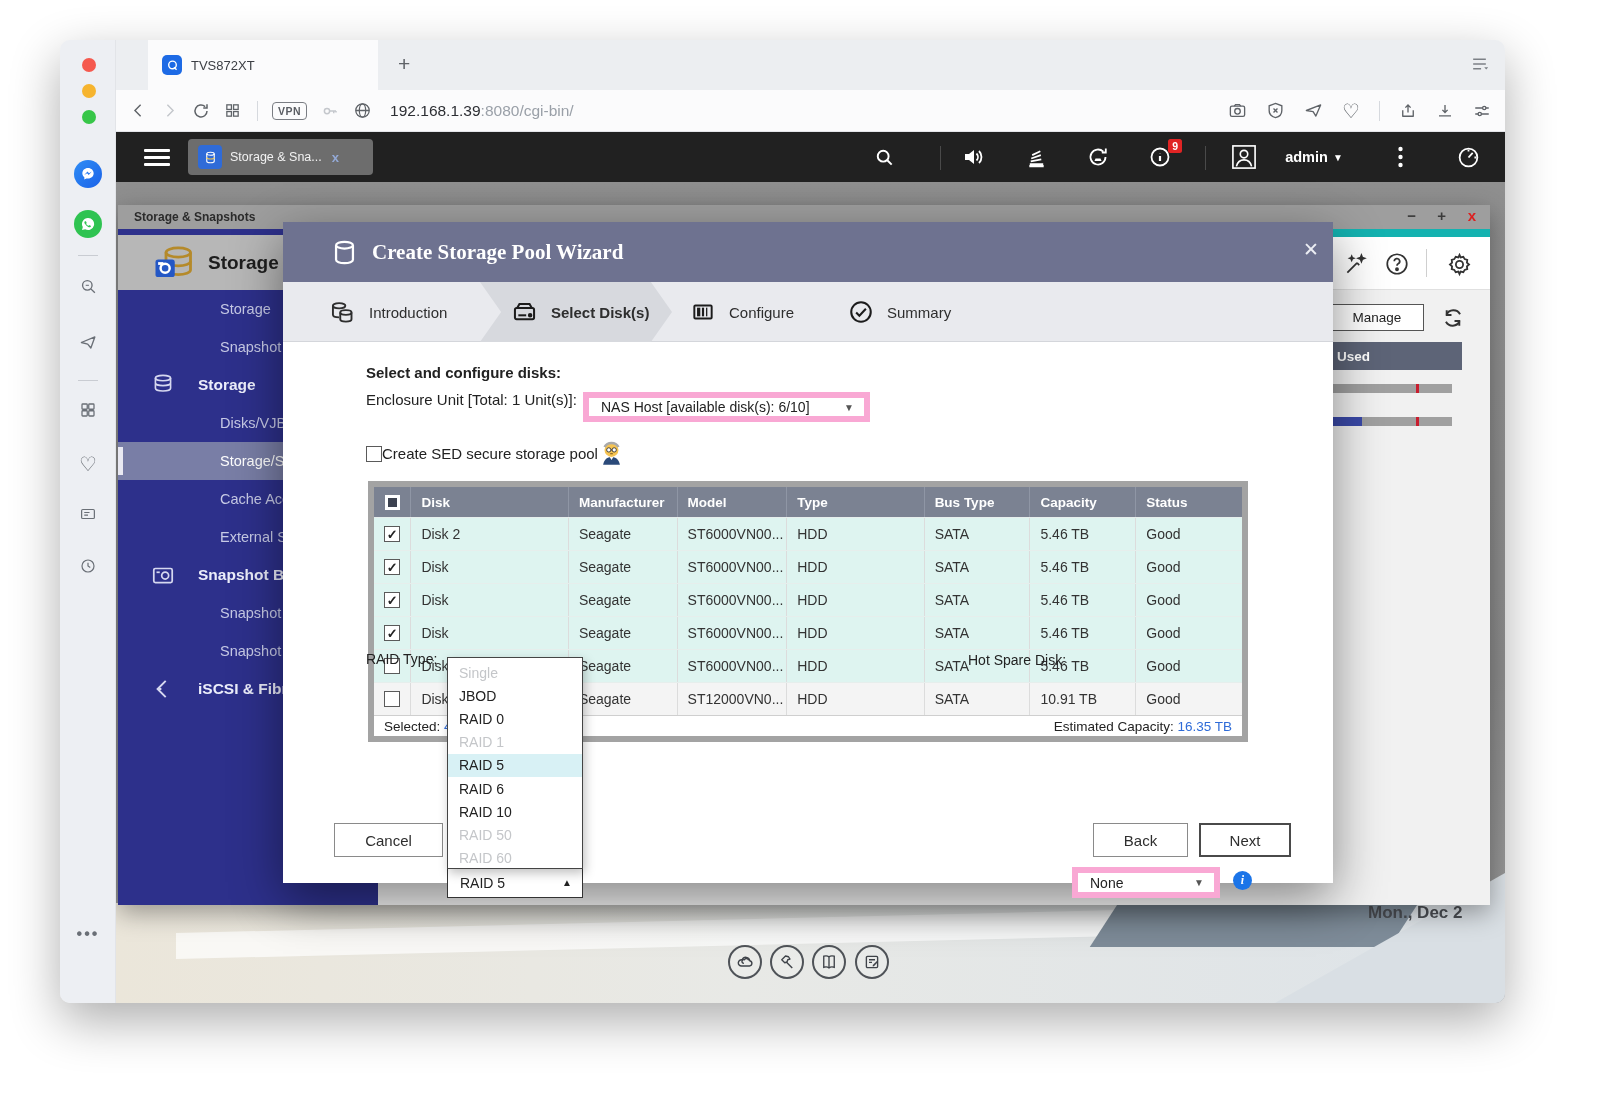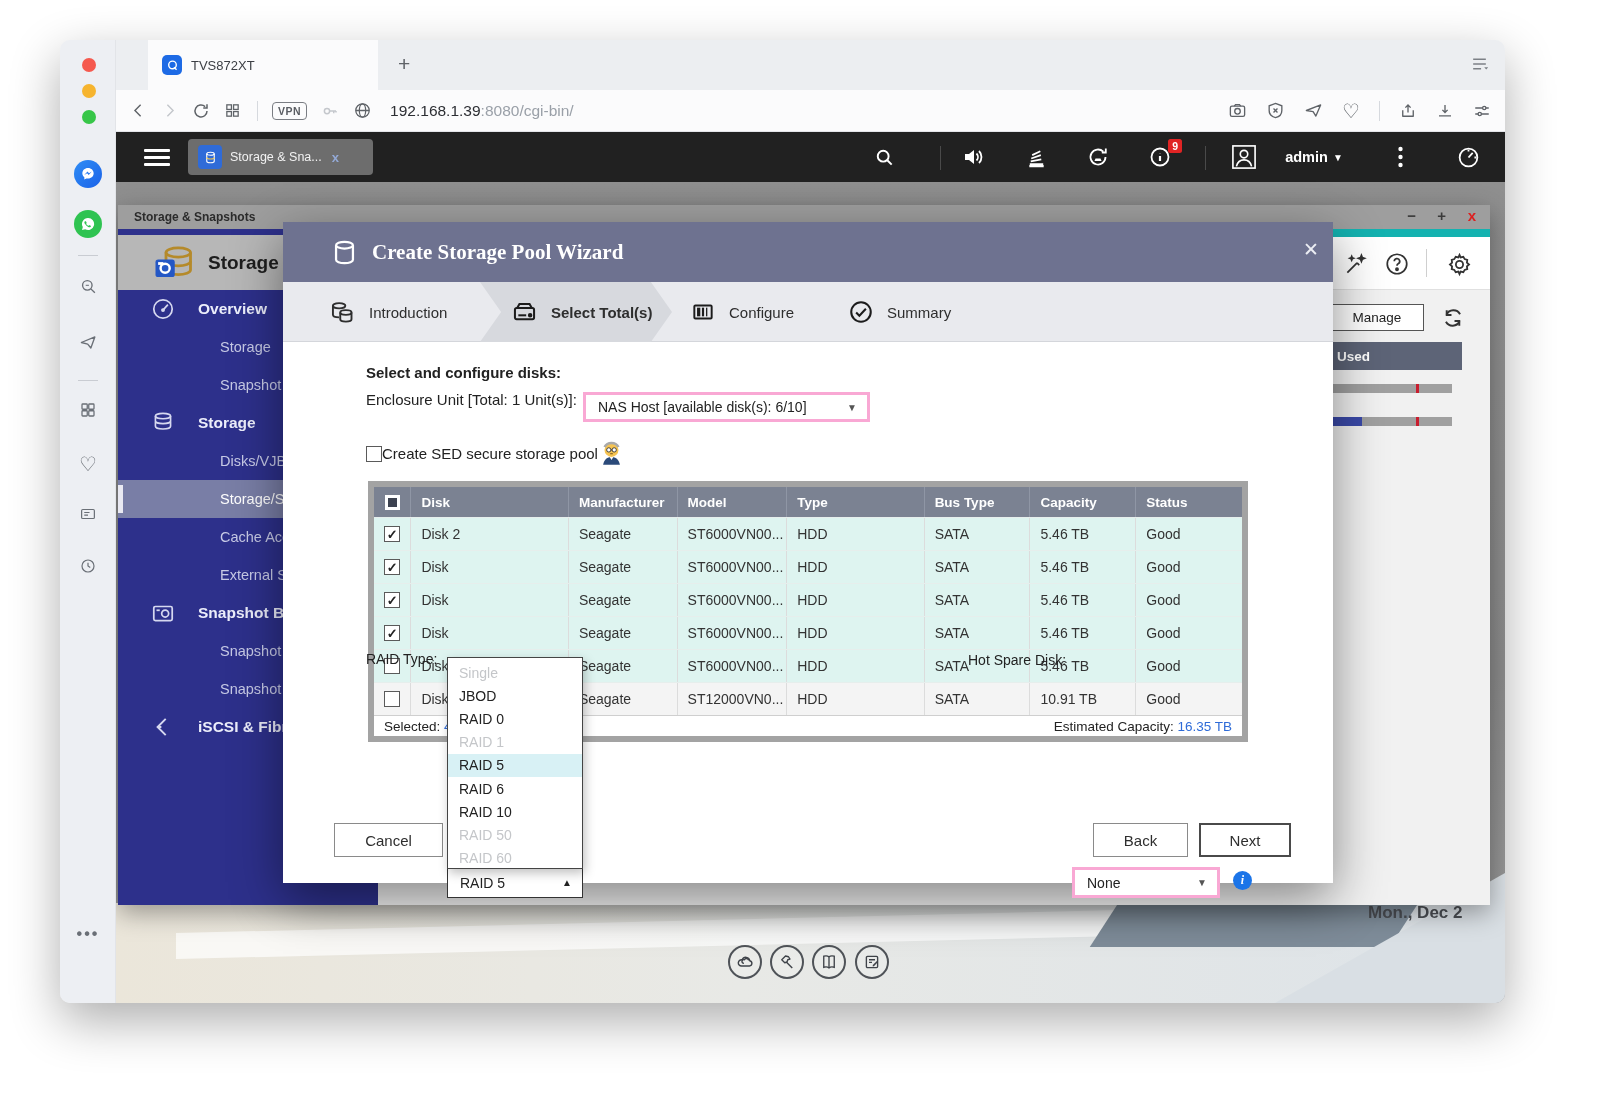--- a/index.html
+++ b/index.html
@@ -91,21 +91,21 @@
   #dlg-head{left:0;top:0;width:100%;height:60px;background:#6e7290;display:flex;align-items:center;}
   #dlg-head .t{color:#fff;font-size:21px;font-weight:bold;margin-left:14px;font-family:Liberation Serif, serif;}
   #dlg-close{position:absolute;right:14px;top:16px;color:#eceef4;font-size:19px;}
   #steps{left:0;top:60px;width:100%;height:60px;background:#e9eaee;border-bottom:1px solid #d4d6db;}
   .chev{position:absolute;left:197px;top:0;width:192px;height:60px;background:#d7d9de;clip-path:polygon(0 0,89% 0,100% 50%,89% 100%,0 100%,11% 50%);}
   .step{position:absolute;top:0;height:60px;display:flex;align-items:center;gap:13px;color:#2e2e2e;}
   .step .lbl{font-size:15px;}
   #dlg-body{left:0;top:120px;width:100%;height:541px;background:#fff;}
   .sec-label{left:83px;top:22px;font-size:15px;font-weight:bold;color:#222;}
   .enc-label{left:83px;top:49px;font-size:15px;color:#222;}
-  .select{border:3px solid #f9a8d4;background:#fff;display:flex;align-items:center;font-size:14px;color:#222;}
+  .select{border:6px solid #f9a8d4;background:#fff;display:flex;align-items:center;font-size:14px;color:#222;}
   .select .val{margin-left:12px;white-space:nowrap;}
   .select .caret{margin-left:auto;margin-right:10px;font-size:10px;color:#555;}
   #encSelect{left:300px;top:50px;width:287px;height:30px;}
   .cb{width:16px;height:16px;border:1.5px solid #5a5a5a;background:#fff;display:flex;align-items:center;justify-content:center;font-size:13px;color:#222;}
   .cb.checked::after{content:"✓";font-weight:bold;}
   #sedRow{left:83px;top:98px;display:flex;align-items:center;}
   #sedRow .lbl{font-size:15px;color:#222;}
 
   
   #tbl{left:85px;top:139px;width:880px;border:6px solid #a3a3a3;background:#fff;}
@@ -471,30 +471,20 @@
                     <path d="M8 6v10c0 1.4 3.1 2.6 7 2.6s7-1.2 7-2.6V6" fill="none" stroke="#b58a2a" stroke-width="1.6"></path>
                     <path d="M8 11c0 1.4 3.1 2.6 7 2.6s7-1.2 7-2.6" fill="none" stroke="#b58a2a" stroke-width="1.6"></path>
                     <rect x="2" y="10" width="11" height="10" rx="1.5" fill="#2457c5"></rect>
                     <circle cx="7.5" cy="15" r="2.6" fill="none" stroke="#fff" stroke-width="1.4"></circle>
                     <rect x="3.5" y="11.5" width="3" height="1.6" fill="#fff"></rect>
                   </svg>
               </span>
               <span class="app-name">Storage &amp;</span>
             </div>
             <div id="navList">
-                <div class="nav-item nav-section">
-                  <span class="nav-ico">
-                    <svg width="26" height="26" viewBox="0 0 24 24" fill="none" stroke="currentColor" stroke-width="1.6">
-                      <circle cx="12" cy="12" r="8.5"></circle>
-                      <path d="M12 13l4.5-5"></path>
-                      <circle cx="12" cy="13" r="1" fill="currentColor"></circle>
-                    </svg>
-                  </span>
-                  <span class="nav-label">Overview</span>
-                </div>
                 <div class="nav-item nav-sub">
                   <span class="nav-label">Storage</span>
                 </div>
                 <div class="nav-item nav-sub">
                   <span class="nav-label">Snapshot</span>
                 </div>
                 <div class="nav-item nav-section">
                   <span class="nav-ico">
                     <svg width="26" height="26" viewBox="0 0 24 24" fill="none" stroke="currentColor" stroke-width="1.5">
                       <ellipse cx="12" cy="5.6" rx="7" ry="2.5"></ellipse>
@@ -573,21 +563,21 @@
             </div>
             <div class="step" style="left:228px;">
               <span class="ico">
                   <svg width="27" height="27" viewBox="0 0 24 24" fill="none" stroke="#1c1c1c" stroke-width="1.8">
                     <rect x="3.5" y="8" width="17" height="10" rx="1.5"></rect>
                     <path d="M5.5 8l2-3.5h9l2 3.5"></path>
                     <path d="M6.5 14.5h7"></path>
                     <circle cx="17" cy="14.5" r="1.1" fill="#1c1c1c"></circle>
                   </svg>
                 </span>
-              <span class="lbl" style="font-weight:bold;">Select Total(s)</span>
+              <span class="lbl" style="font-weight:bold;">Select Disk(s)</span>
             </div>
             <div class="step" style="left:407px;">
               <span class="ico">
                   <svg width="26" height="26" viewBox="0 0 24 24">
                     <rect x="4" y="6" width="16" height="12" rx="1" fill="none" stroke="#1c1c1c" stroke-width="1.8"></rect>
                     <rect x="6.5" y="8" width="3" height="8" fill="#1c1c1c"></rect>
                     <rect x="11" y="8" width="2" height="8" fill="#1c1c1c"></rect>
                     <rect x="14.8" y="8" width="1.2" height="8" fill="#1c1c1c"></rect>
                   </svg>
                 </span>

